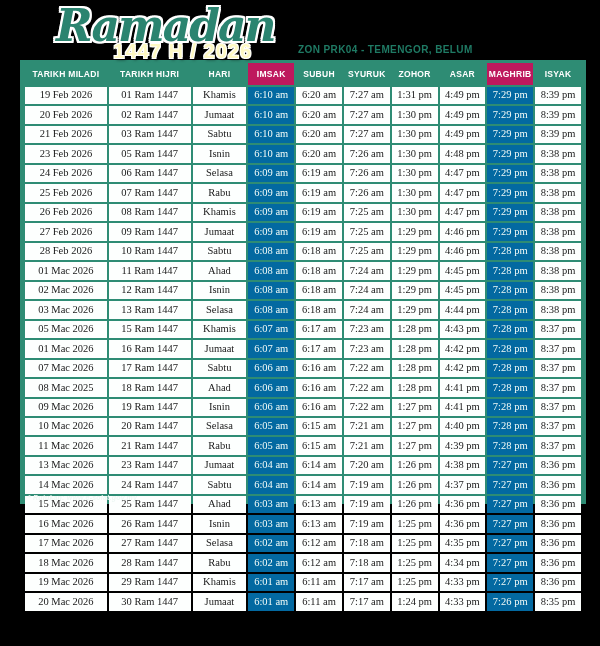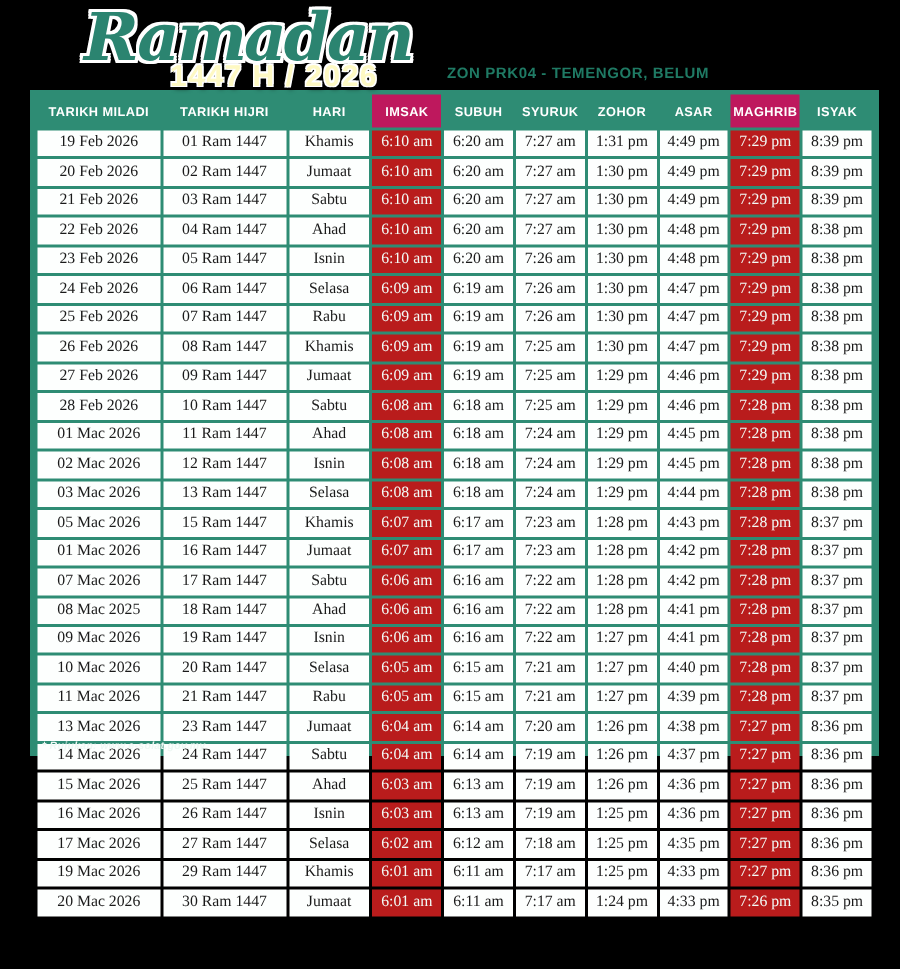--- a/index.html
+++ b/index.html
@@ -40,21 +40,21 @@
   table.timetable th{
     background:#2E8C74;color:#fff;font-weight:bold;font-size:8.5px;
     letter-spacing:.3px;text-align:center;height:22px;padding:0;
   }
   table.timetable th.dark{background:#be185d;}
   table.timetable td{
     background:#FDFFFE;color:#1A1A1A;text-align:center;padding:0;
     font-family:"Liberation Serif",serif;font-size:10.5px;line-height:1;
     white-space:nowrap;overflow:hidden;
   }
-  table.timetable td.dark{background:#b91c1c;color:#F2FBF7;}
+  table.timetable td.dark{background:#0369a1;color:#F2FBF7;}
   
   .timetable th:nth-child(1),.timetable td:nth-child(1){width:15.2%;}
   .timetable th:nth-child(2),.timetable td:nth-child(2){width:15.2%;}
   .timetable th:nth-child(3),.timetable td:nth-child(3){width:10%;}
 
   .footer-note{
     position:absolute;left:8px;bottom:3px;
     font-style:italic;font-weight:bold;font-size:7px;color:#eef8f4;
     letter-spacing:.2px;
   }
@@ -118,32 +118,20 @@
             <td>Sabtu</td>
             <td class="dark">6:10 am</td>
             <td>6:20 am</td>
             <td>7:27 am</td>
             <td>1:30 pm</td>
             <td>4:49 pm</td>
             <td class="dark">7:29 pm</td>
             <td>8:39 pm</td>
           </tr>
           <tr>
-            <td>22 Feb 2026</td>
-            <td>04 Ram 1447</td>
-            <td>Ahad</td>
-            <td class="dark">6:10 am</td>
-            <td>6:20 am</td>
-            <td>7:27 am</td>
-            <td>1:30 pm</td>
-            <td>4:48 pm</td>
-            <td class="dark">7:29 pm</td>
-            <td>8:38 pm</td>
-          </tr>
-          <tr>
             <td>23 Feb 2026</td>
             <td>05 Ram 1447</td>
             <td>Isnin</td>
             <td class="dark">6:10 am</td>
             <td>6:20 am</td>
             <td>7:26 am</td>
             <td>1:30 pm</td>
             <td>4:48 pm</td>
             <td class="dark">7:29 pm</td>
             <td>8:38 pm</td>
@@ -378,20 +366,32 @@
           </tr>
           <tr>
             <td>17 Mac 2026</td>
             <td>27 Ram 1447</td>
             <td>Selasa</td>
             <td class="dark">6:02 am</td>
             <td>6:12 am</td>
             <td>7:18 am</td>
             <td>1:25 pm</td>
             <td>4:35 pm</td>
+            <td class="dark">7:27 pm</td>
+            <td>8:36 pm</td>
+          </tr>
+          <tr>
+            <td>18 Mac 2026</td>
+            <td>28 Ram 1447</td>
+            <td>Rabu</td>
+            <td class="dark">6:02 am</td>
+            <td>6:12 am</td>
+            <td>7:18 am</td>
+            <td>1:25 pm</td>
+            <td>4:34 pm</td>
             <td class="dark">7:27 pm</td>
             <td>8:36 pm</td>
           </tr>
           <tr>
             <td>19 Mac 2026</td>
             <td>29 Ram 1447</td>
             <td>Khamis</td>
             <td class="dark">6:01 am</td>
             <td>6:11 am</td>
             <td>7:17 am</td>

